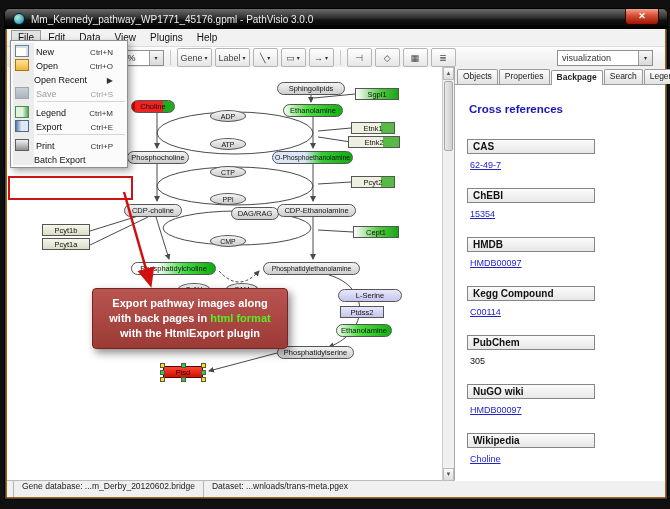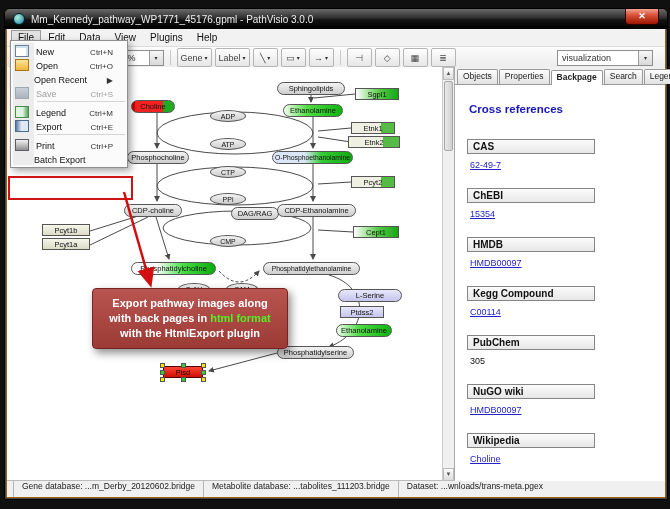--- a/index.html
+++ b/index.html
@@ -207,21 +207,20 @@
             <div class="xref-name">Wikipedia</div>
             <span class="xref-value">Choline</span>
           </div>
 
         </div>
       </div>
     </div>
 
     <div class="statusbar">
       <span class="sb-field">Gene database: ...m_Derby_20120602.bridge</span>
-      <span class="sb-field">Metabolite database: ...tabolites_111203.bridge</span>
       <span class="sb-field">Dataset: ...wnloads/trans-meta.pgex</span>
     </div>
   </div>
 </div>
 
 <svg class="edge-layer" viewBox="0 0 670 509">
   <defs>
     <marker id="ah" markerWidth="7" markerHeight="7" refX="5" refY="3" orient="auto">
       <path d="M0,0 L6,3 L0,6 z" fill="#4a4a4a"></path>
     </marker>

